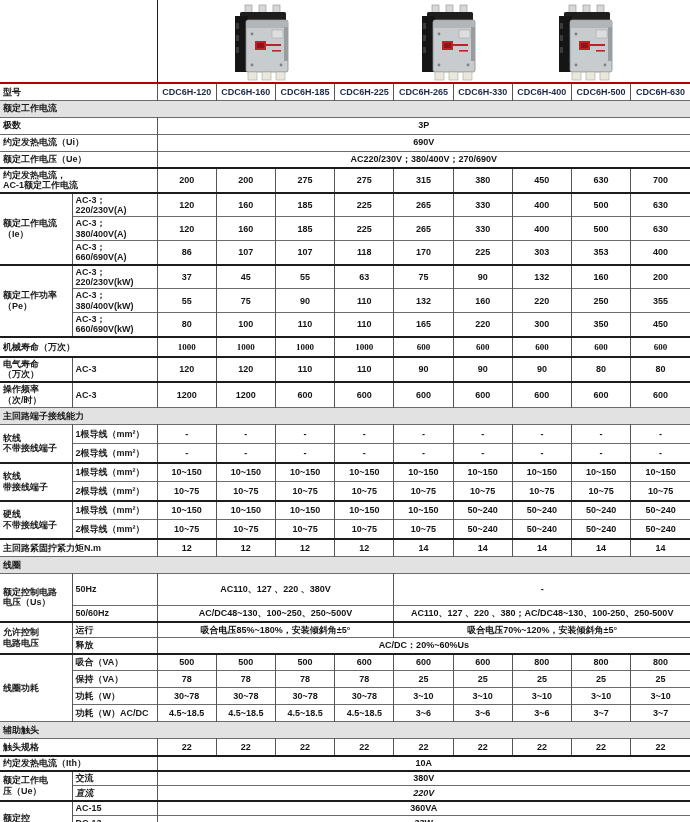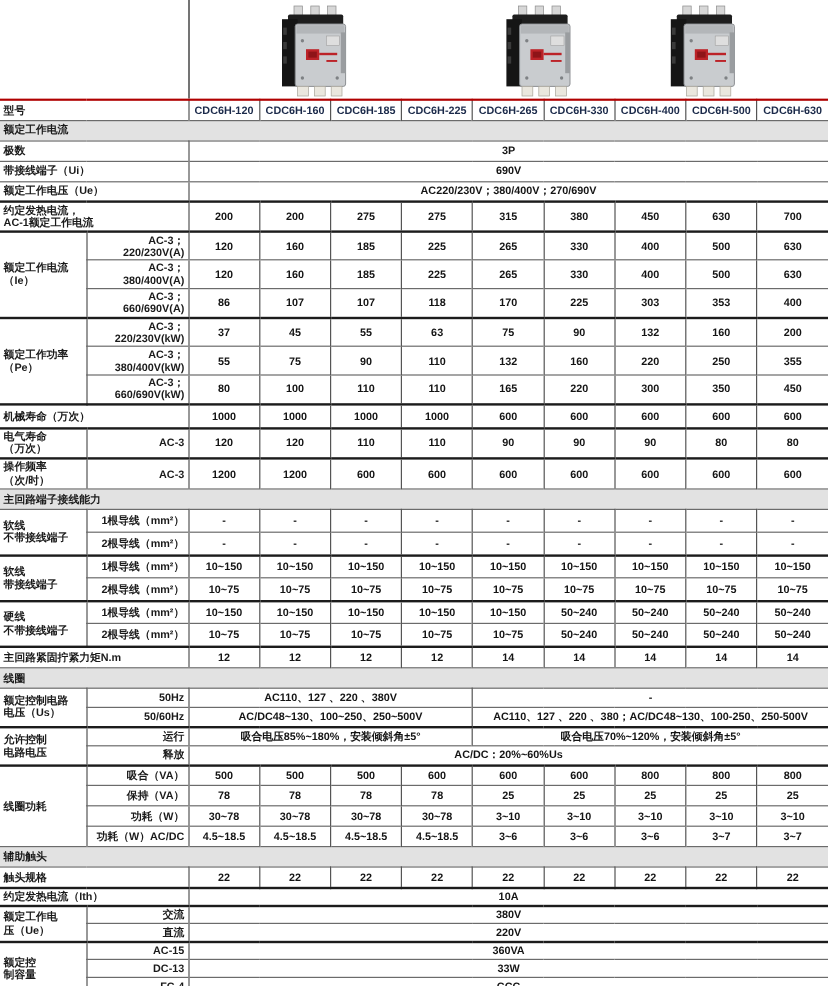--- a/index.html
+++ b/index.html
@@ -32,21 +32,21 @@
   }
   table.spec tr td:first-child{border-left:none;}
   table.spec tr td:last-child{border-right:none;}
   table.spec tr.thick td{border-top:2px solid #1c1c1c;}
   td.section{
     background:#e2e2e2;color:#1a1a1a;text-align:left;
     border-left:none !important;border-right:none !important;
     padding-left:5px;font-size:9px;
   }
   td.label{white-space:pre-line;text-align:left;padding-left:5px;color:#1a1a1a;}
-  td.sublabel{white-space:pre-line;text-align:right;padding-left:4px;color:#1a1a1a;}
+  td.sublabel{white-space:pre-line;text-align:left;padding-left:4px;color:#1a1a1a;}
   td.val{text-align:center;color:#141414;white-space:nowrap;}
   td.model{color:#1b2a4a;}
 </style>
 </head>
 <body>
 
 <div class="hero">
   <div class="vline"></div>
 <div class="contactor" style="left: 232px;"><svg width="60" height="78" viewBox="0 0 60 78">
   <rect x="13" y="2" width="7" height="11" fill="#d7d7d7" stroke="#8f8f8f" stroke-width="0.6"></rect>
@@ -150,21 +150,21 @@
         <td colspan="1" class="val model">CDC6H-630</td>
       </tr>
       <tr style="height: 17px;">
         <td colspan="11" class="section">额定工作电流</td>
       </tr>
       <tr style="height: 17px;">
         <td colspan="2" class="label">极数</td>
         <td colspan="9" class="val">3P</td>
       </tr>
       <tr style="height: 17px;">
-        <td colspan="2" class="label">带接线端子（Ui）</td>
+        <td colspan="2" class="label">约定发热电流（Ui）</td>
         <td colspan="9" class="val">690V</td>
       </tr>
       <tr style="height: 17px;">
         <td colspan="2" class="label">额定工作电压（Ue）</td>
         <td colspan="9" class="val">AC220/230V；380/400V；270/690V</td>
       </tr>
       <tr class="thick" style="height: 24px;">
         <td colspan="2" class="label">约定发热电流，
 AC-1额定工作电流</td>
         <td colspan="1" class="val">200</td>
@@ -246,21 +246,21 @@
         <td colspan="1" class="val">80</td>
         <td colspan="1" class="val">100</td>
         <td colspan="1" class="val">110</td>
         <td colspan="1" class="val">110</td>
         <td colspan="1" class="val">165</td>
         <td colspan="1" class="val">220</td>
         <td colspan="1" class="val">300</td>
         <td colspan="1" class="val">350</td>
         <td colspan="1" class="val">450</td>
       </tr>
-      <tr class="thick" style="height: 20px;">
+      <tr class="thick" style="height: 20px; font-family: Liberation Serif, serif;">
         <td colspan="2" class="label">机械寿命（万次）</td>
         <td colspan="1" class="val">1000</td>
         <td colspan="1" class="val">1000</td>
         <td colspan="1" class="val">1000</td>
         <td colspan="1" class="val">1000</td>
         <td colspan="1" class="val">600</td>
         <td colspan="1" class="val">600</td>
         <td colspan="1" class="val">600</td>
         <td colspan="1" class="val">600</td>
         <td colspan="1" class="val">600</td>
@@ -382,21 +382,21 @@
         <td colspan="1" class="val">12</td>
         <td colspan="1" class="val">14</td>
         <td colspan="1" class="val">14</td>
         <td colspan="1" class="val">14</td>
         <td colspan="1" class="val">14</td>
         <td colspan="1" class="val">14</td>
       </tr>
       <tr style="height: 17px;">
         <td colspan="11" class="section">线圈</td>
       </tr>
-      <tr style="height: 16px;">
+      <tr style="height: 32px;">
         <td rowspan="2" class="label">额定控制电路
 电压（Us）</td>
         <td class="sublabel">50Hz</td>
         <td colspan="4" class="val">AC110、127 、220 、380V</td>
         <td colspan="5" class="val">-</td>
       </tr>
       <tr style="height: 16px;">
         <td class="sublabel">50/60Hz</td>
         <td colspan="4" class="val">AC/DC48~130、100~250、250~500V</td>
         <td colspan="5" class="val">AC110、127 、220 、380；AC/DC48~130、100-250、250-500V</td>
@@ -479,21 +479,21 @@
       <tr class="thick" style="height: 15px;">
         <td colspan="2" class="label">约定发热电流（Ith）</td>
         <td colspan="9" class="val">10A</td>
       </tr>
       <tr class="thick" style="height: 15px;">
         <td rowspan="2" class="label">额定工作电
 压（Ue）</td>
         <td class="sublabel">交流</td>
         <td colspan="9" class="val">380V</td>
       </tr>
-      <tr style="height: 15px;">
+      <tr style="height: 15px; font-style: italic;">
         <td class="sublabel">直流</td>
         <td colspan="9" class="val">220V</td>
       </tr>
       <tr class="thick" style="height: 15px;">
         <td rowspan="3" class="label">额定控
 制容量</td>
         <td class="sublabel">AC-15</td>
         <td colspan="9" class="val">360VA</td>
       </tr>
       <tr style="height: 15px;">

